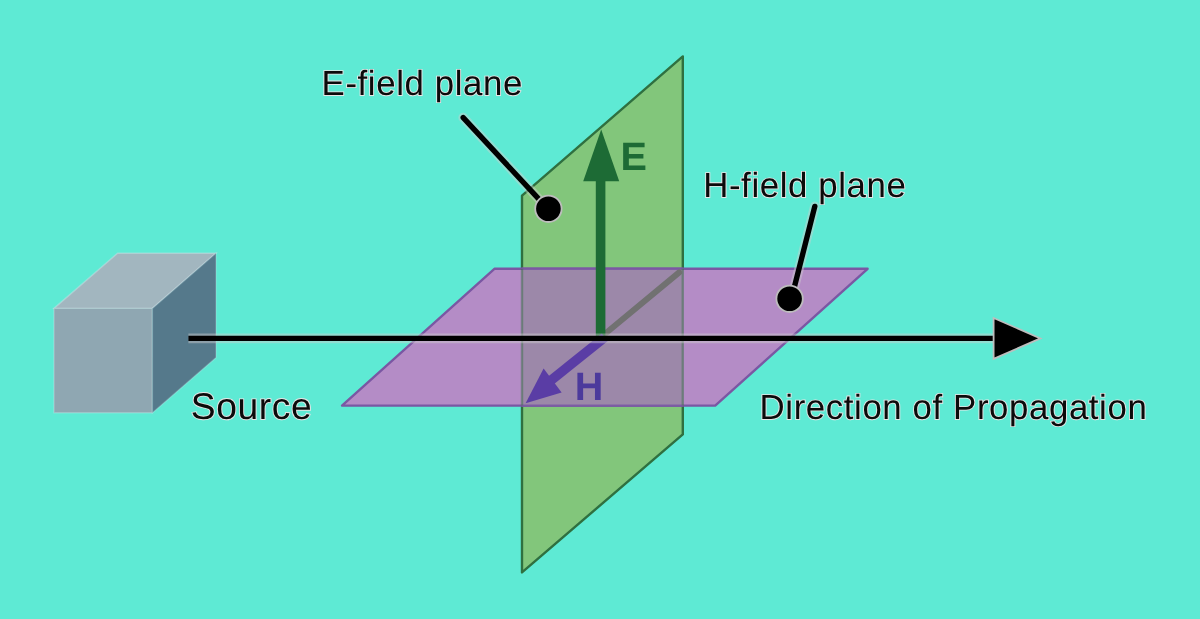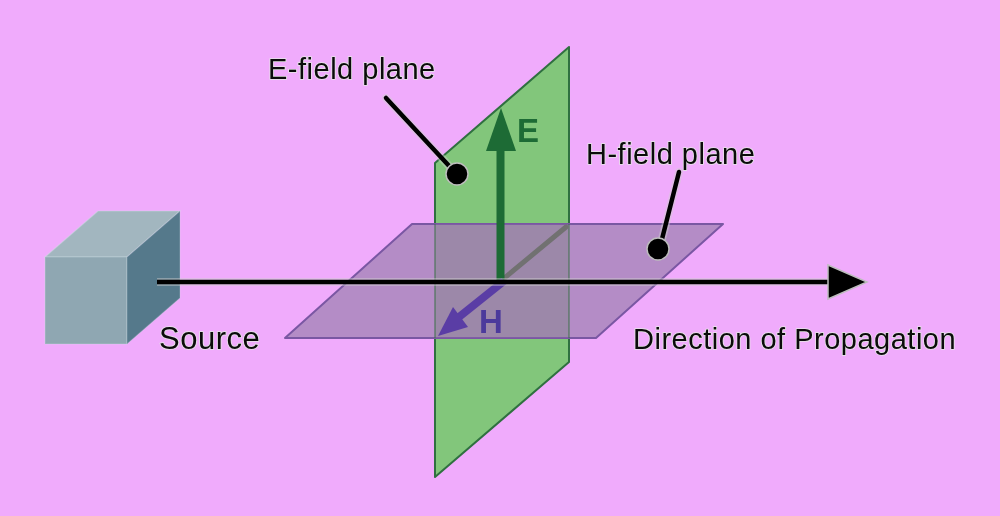--- a/index.html
+++ b/index.html
@@ -1,16 +1,16 @@
 <!DOCTYPE html>
 <html><head>
 <meta charset="utf-8">
 <style>
   html, body { margin: 0; padding: 0; background: #000; }
-  .stage { position: relative; width: 1000px; height: 516px; background: #f0abfc; overflow: hidden; }
+  .stage { position: relative; width: 1000px; height: 516px; background: #5eead4; overflow: hidden; }
   svg { display: block; }
   text {
     font-family: "Liberation Sans", sans-serif;
     user-select: none;
   }
   .lbl {
     fill: #0b0b0b;
     stroke: #e6e6e6;
     stroke-width: 1.5px;
     paint-order: stroke;

